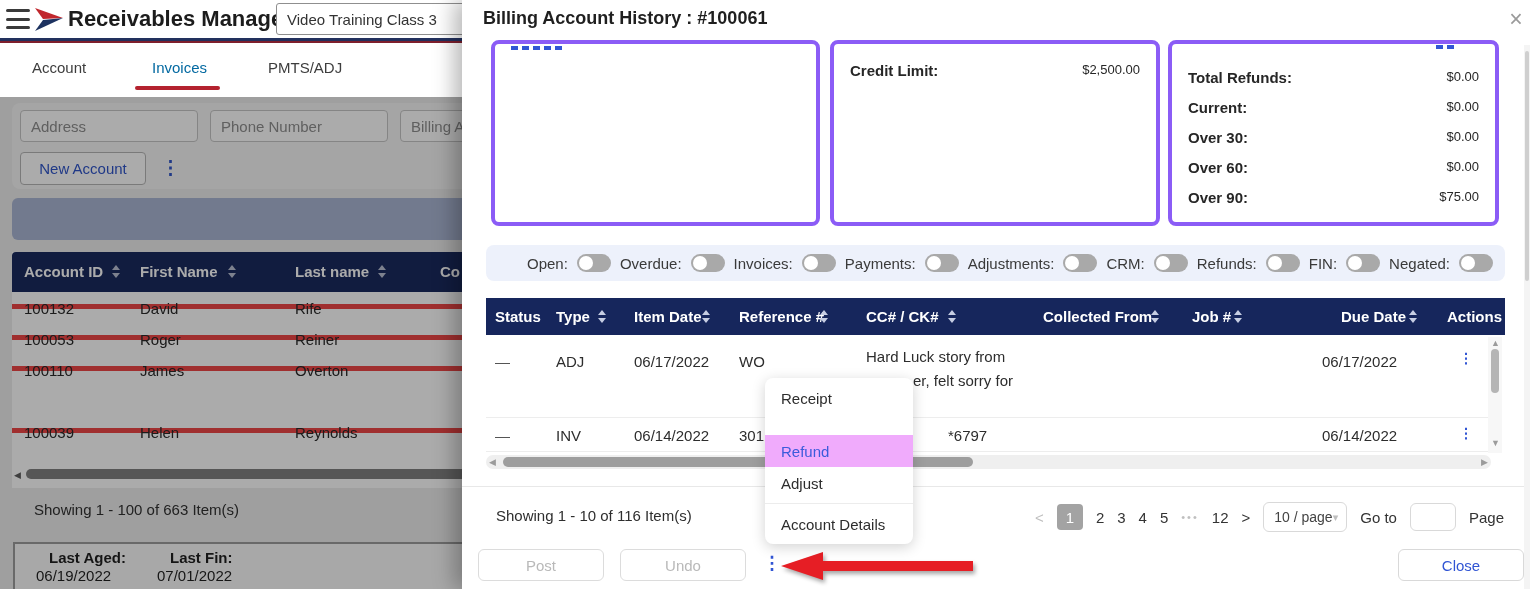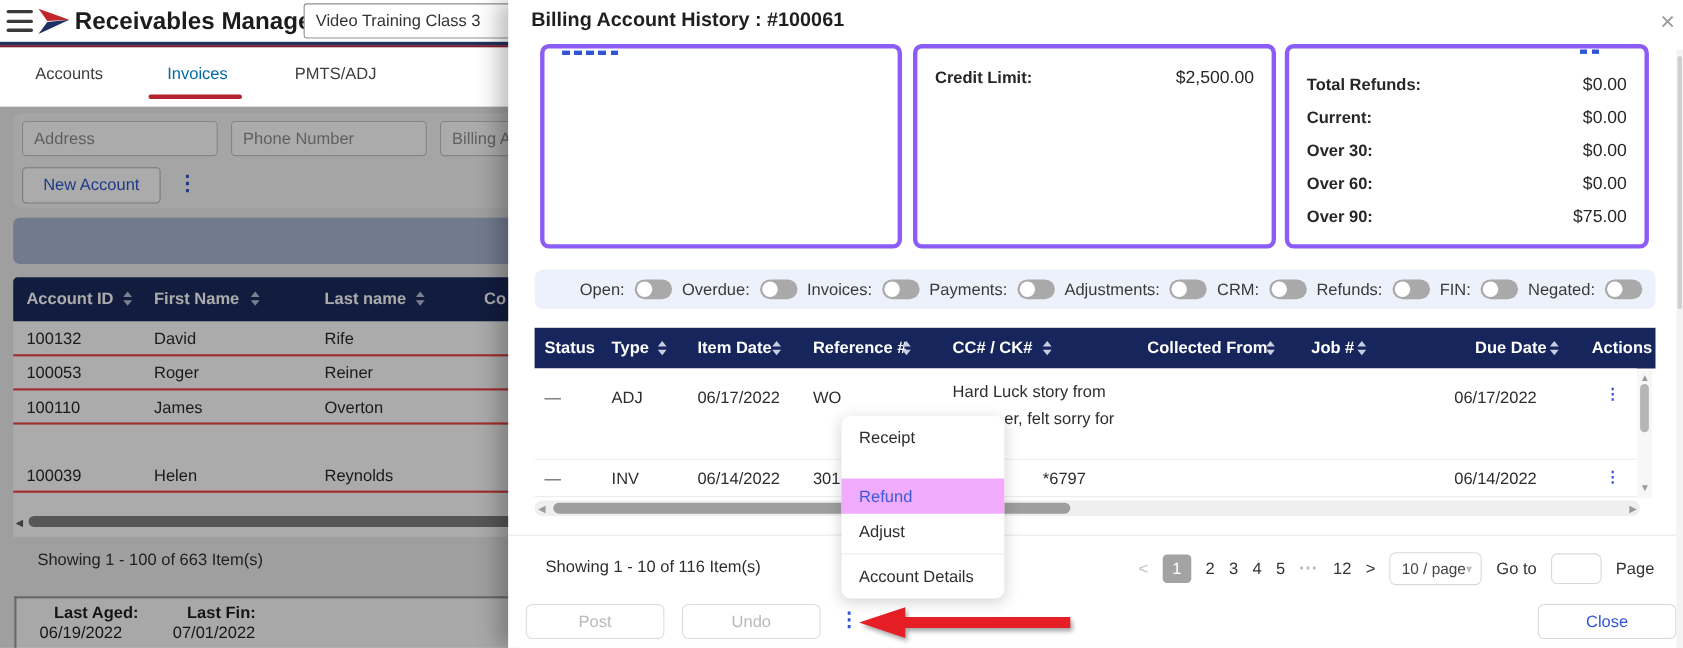--- a/index.html
+++ b/index.html
@@ -28,40 +28,40 @@
   .bluebar { left:12px; top:198px; width:460px; height:42px; background:#a9b5d3; border-radius:6px; }
 
   .acct-card { left:12px; top:252px; width:460px; height:236px; background:#fff; }
   .acct-head { left:0; top:0; width:460px; height:40px; background:#16265c; border-radius:4px 4px 0 0; }
   .hcell { color:#fff; font-weight:bold; font-size:15px; top:11px; cursor:pointer; }
   .carets { display:inline-flex; flex-direction:column; gap:3px; position:absolute; }
   .carets b { width:0; height:0; border-left:4px solid transparent; border-right:4px solid transparent; }
   .carets .up { border-bottom:5px solid #b9c0d4; }
   .carets .dn { border-top:5px solid #b9c0d4; }
   .carets .dn.red { border-top-color:#d94f5c; }
-  .arow { left:0; width:460px; height:31px; border-bottom:2px solid #ef4444; cursor:pointer; }
+  .arow { left:0; width:460px; height:16px; border-bottom:5px solid #ef4444; cursor:pointer; }
   .acell { position:absolute; top:7px; font-size:15px; color:#262626; }
   .hscroll-thumb { border-radius:5px; background:#7f7f7f; }
   .sb-arrow { font-size:9px; color:#5a5a5a; line-height:1; }
 
   .summary-text { font-size:15px; color:#2e2e2e; }
   .status-card { left:13px; top:542px; width:459px; height:47px; background:#fbfbfb; border:2px solid #9b9b9b; border-bottom:none; }
   .sc-label { font-size:15px; font-weight:bold; color:#1c1c1c; }
   .sc-value { font-size:15px; color:#1c1c1c; }
 
   .overlay { left:0; top:97px; width:462px; height:492px; background:rgba(10,10,10,0.34); z-index:5; }
 
   
   .modal { left:462px; top:0; width:1068px; height:589px; background:#fff; box-shadow:-8px 0 20px rgba(0,0,0,0.28); z-index:10; }
   .modal .abs { position:absolute; }
   .m-title { left:21px; top:8px; font-size:18px; font-weight:bold; color:#1f1f1f; }
   .m-close { left:1040px; top:5px; width:28px; height:28px; font-size:23px; color:#9a9a9a; display:flex; align-items:center; justify-content:center; cursor:pointer; }
   .panel { top:40px; height:186px; background:#fff; border:4px solid #8b5cf6; border-radius:8px; overflow:hidden; }
   .p-label { font-size:15px; font-weight:bold; color:#262626; }
-  .p-value { font-size:16px; color:#262626; }
+  .p-value { font-size:13px; color:#262626; }
   .clip-frag { height:4px; background:repeating-linear-gradient(90deg,#3155d4 0 7px,transparent 7px 11px); }
   .aging-row .p-label { position:absolute; left:16px; }
   .aging-row .p-value { position:absolute; right:16px; }
 
   .toggle-bar { left:24px; top:245px; width:1019px; height:36px; background:#edf1fb; border-radius:8px; display:flex; align-items:center; justify-content:flex-end; gap:9px; padding-right:12px; }
   .tg-label { font-size:15px; color:#3a3a3a; }
   .tog { width:34px; height:18px; background:#a9a9a9; border-radius:9px; position:relative; cursor:pointer; flex:0 0 auto; }
   .tog::after { content:""; position:absolute; left:2px; top:2px; width:14px; height:14px; border-radius:50%; background:#fff; }
 
   .h-head { left:24px; top:298px; width:1019px; height:37px; background:#16265c; }
@@ -111,21 +111,21 @@
     </div>
   <svg class="abs logo" width="30" height="26" viewBox="0 0 30 26">
     <polygon points="1,1 29,11 9,12" fill="#c0272d"></polygon>
     <polygon points="1,24 29,11 9,13" fill="#1d3260"></polygon>
   </svg>
   <div class="abs app-title">Receivables Manager</div>
   <div class="abs class-box">Video Training Class 3</div>
   <div class="abs rule-navy"></div>
   <div class="abs rule-red"></div>
 
-  <div class="abs tab" style="left:32px">Accounts</div>
+  <div class="abs tab" style="left:32px">Account</div>
   <div class="abs tab active" style="left:152px">Invoices</div>
   <div class="abs tab" style="left:268px">PMTS/ADJ</div>
   <div class="abs tab-underline"></div>
 
   <div class="abs content-bg"></div>
 
   <div class="abs filter-panel"></div>
   <input class="abs inp" style="left: 20px; width: 178px;" placeholder="Address">
   <input class="abs inp" style="left: 210px; width: 178px;" placeholder="Phone Number">
   <input class="abs inp" style="left: 400px; width: 75px;" placeholder="Billing Ac">

